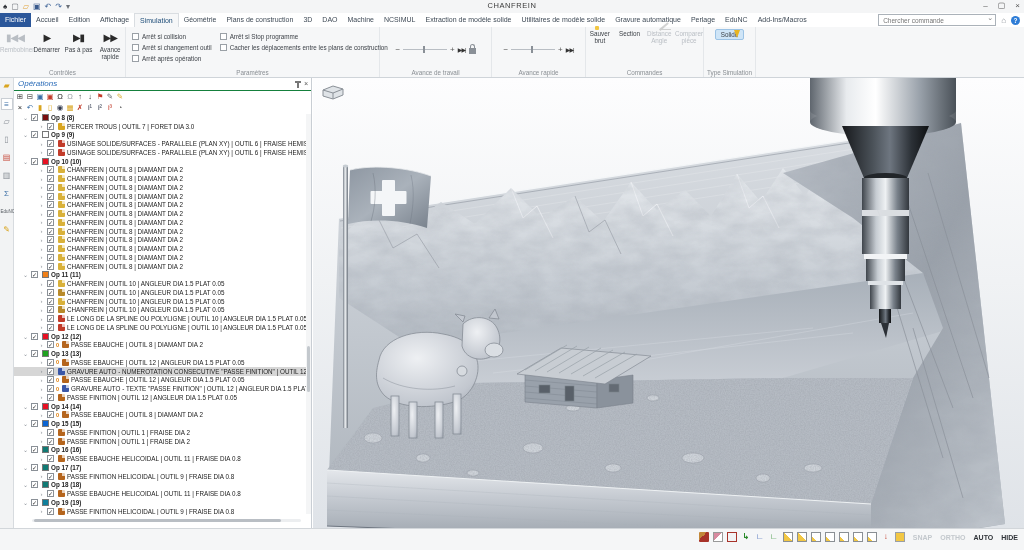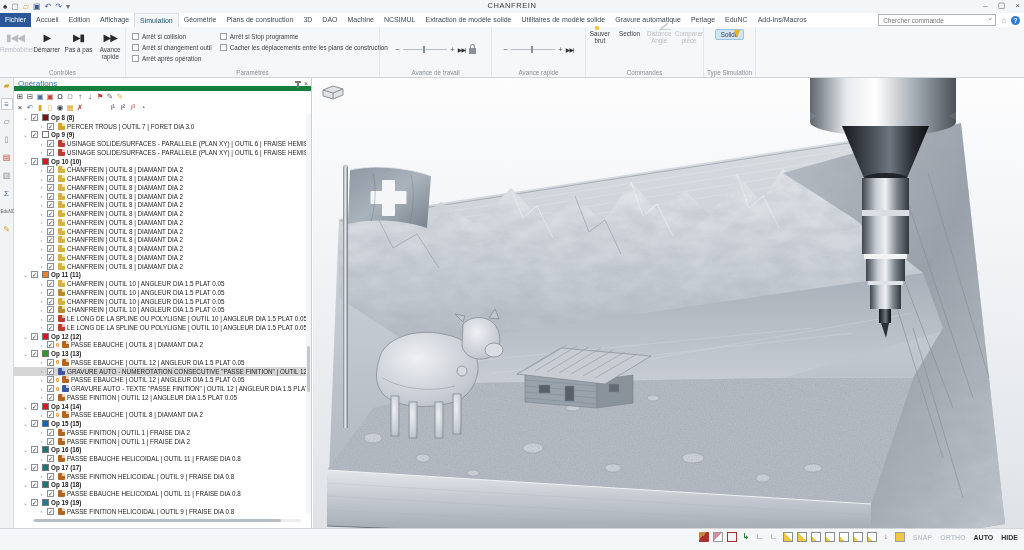--- a/index.html
+++ b/index.html
@@ -72,21 +72,21 @@
   .g-rest{flex:1;border-right:none;}
 
   
   .main{position:absolute;left:0;top:78px;width:1024px;height:450px;}
   .sidestrip{position:absolute;left:0;top:0;width:14px;height:450px;background:#f2f3f4;border-right:1px solid #d7dbdf;display:flex;flex-direction:column;align-items:center;padding-top:2px;gap:6px;}
   .sideico{width:12px;height:12px;font-size:8px;line-height:12px;text-align:center;cursor:default;}
   .sideico.active{background:#fff;border:1px solid #c9ced4;}
   .sideico.small{font-size:4.5px;line-height:12px;}
 
   .opspanel{position:absolute;left:14px;top:0;width:298px;height:450px;background:#fff;border-right:1px solid #c9ced4;}
-  .opshead{position:relative;height:13px;border-bottom:5px solid #15803d;}
+  .opshead{position:relative;height:13px;border-bottom:1px solid #15803d;font-style:italic;}
   .opstitle{position:absolute;left:4px;top:1px;font-size:8px;color:#2b6cb8;}
   .opshead .hicons{position:absolute;right:3px;top:2px;display:flex;gap:5px;align-items:center;}
   .pinico{width:2px;height:7px;background:#777;position:relative;}
   .pinico:before{content:"";position:absolute;left:-2px;top:0;width:6px;height:2px;background:#777;}
   .closeico{font-size:7px;color:#555;line-height:8px;}
   .opstools{display:flex;gap:2px;padding:1px 2px;height:11px;align-items:center;}
   .otico{min-width:8px;height:9px;font-size:7.5px;line-height:9px;text-align:center;cursor:default;}
 
   .tree{position:relative;height:402px;overflow:hidden;font-size:6.3px;}
   .trow{display:flex;align-items:center;height:8.75px;white-space:nowrap;overflow:hidden;}
@@ -313,21 +313,21 @@
           <span class="otico" style="color: rgb(217, 165, 32);">✎</span>
         </div>
       <div class="opstools">
           <span class="otico" style="color: rgb(34, 34, 34);">×</span>
           <span class="otico" style="color: rgb(58, 110, 165);">↶</span>
           <span class="otico" style="color: rgb(217, 165, 32);">▮</span>
           <span class="otico" style="color: rgb(217, 165, 32);">▯</span>
           <span class="otico" style="color: rgb(51, 58, 77);">◉</span>
           <span class="otico" style="color: rgb(217, 165, 32);">▦</span>
           <span class="otico" style="color: rgb(194, 59, 42);">✗</span>
-          <span class="otico" style="color: rgb(51, 58, 77); margin-left: 23px;">i¹</span>
+          <span class="otico" style="color: rgb(51, 58, 77);">i¹</span>
           <span class="otico" style="color: rgb(51, 58, 77);">i²</span>
           <span class="otico" style="color: rgb(194, 59, 42);">i³</span>
           <span class="otico" style="color: rgb(119, 119, 119);">◔</span>
         </div>
       <div class="tree">
           <div class="trow group">
             <span class="chev">⌄</span>
             <span class="cb">✓</span>
             <span class="swatch" style="background: rgb(122, 16, 16);"></span>
             <span class="glabel">Op 8 (8)</span>

